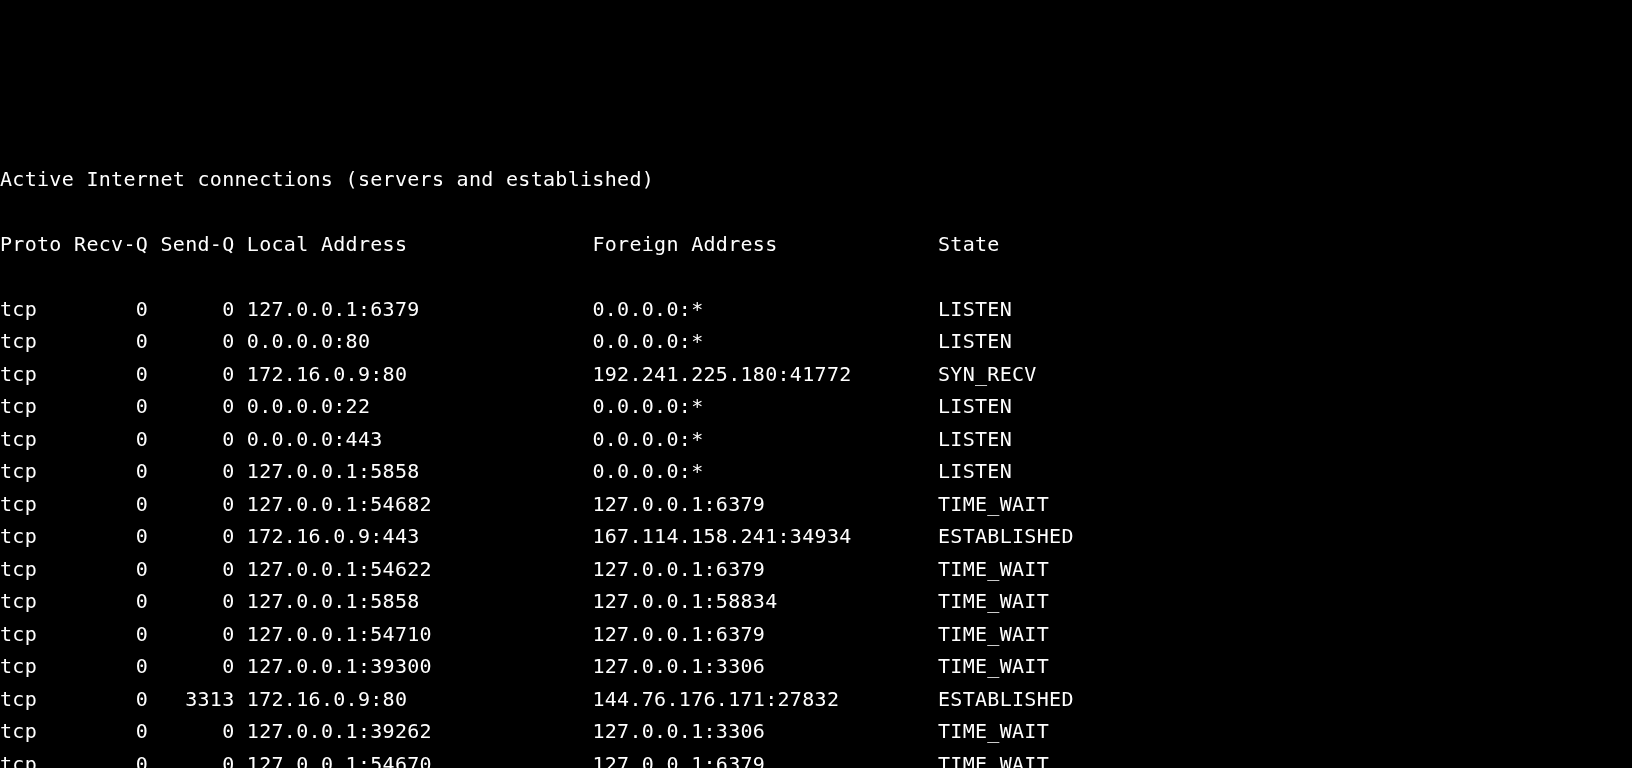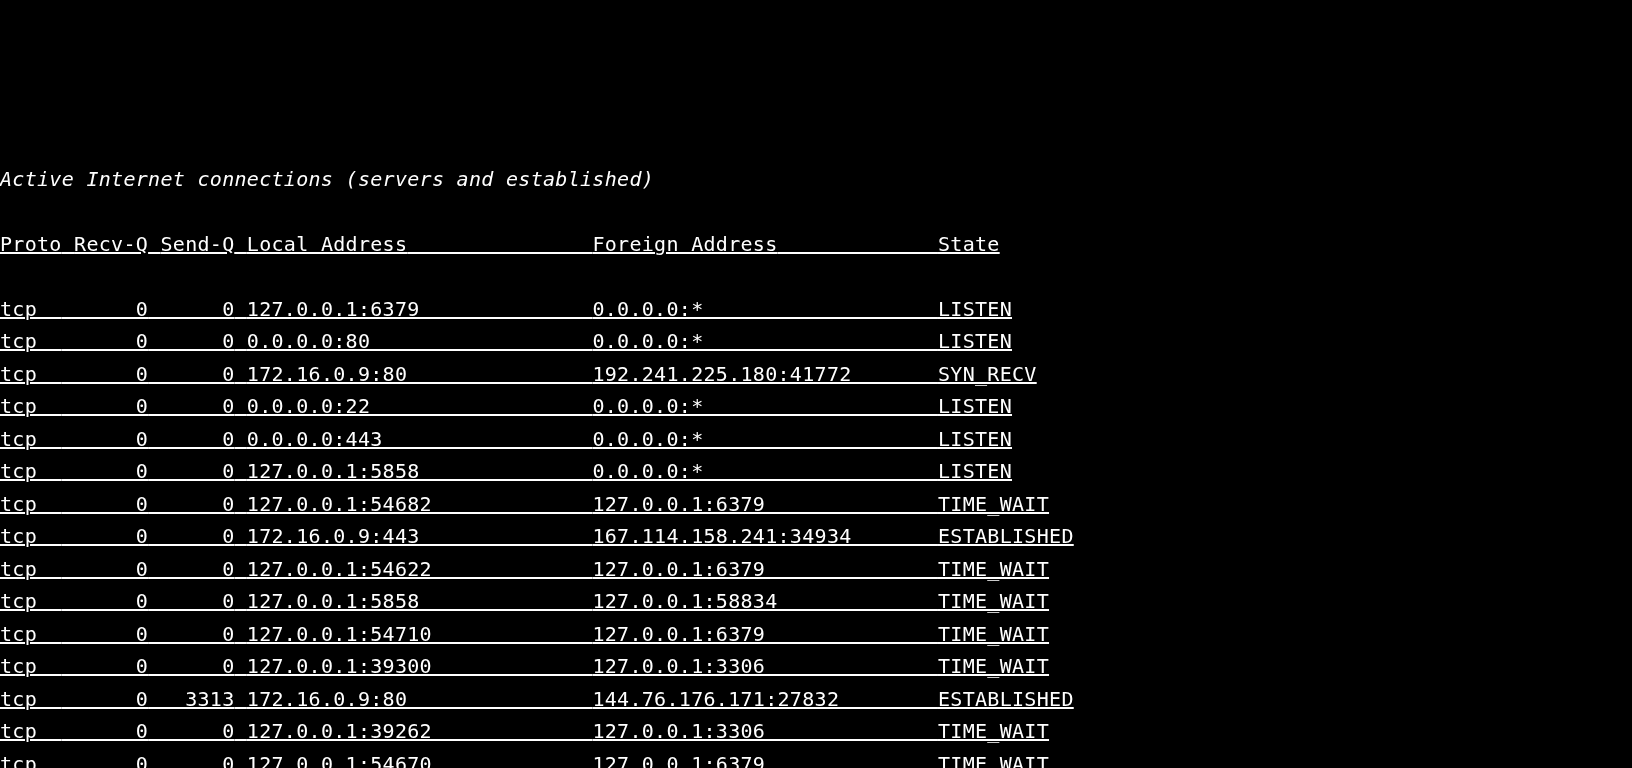--- a/index.html
+++ b/index.html
@@ -18,25 +18,23 @@
       overflow: hidden;
       width: 1632px;
       height: 768px;
       letter-spacing: 0.3px;
     }
     .terminal {
       padding: 0;
     }
     .title-line {
       display: block;
-      font-style: italic;
     }
     .header-line, .row-line {
       display: block;
-      text-decoration: underline;
     }
   </style>
 </head>
 <body>
 
 
 
 <div class="terminal">
 <span class="title-line">Active Internet connections (servers and established)</span>
 <span class="header-line"><span>Proto</span> <span>Recv-Q</span> <span>Send-Q</span> <span>Local Address</span>               <span>Foreign Address</span>             <span>State</span></span>

